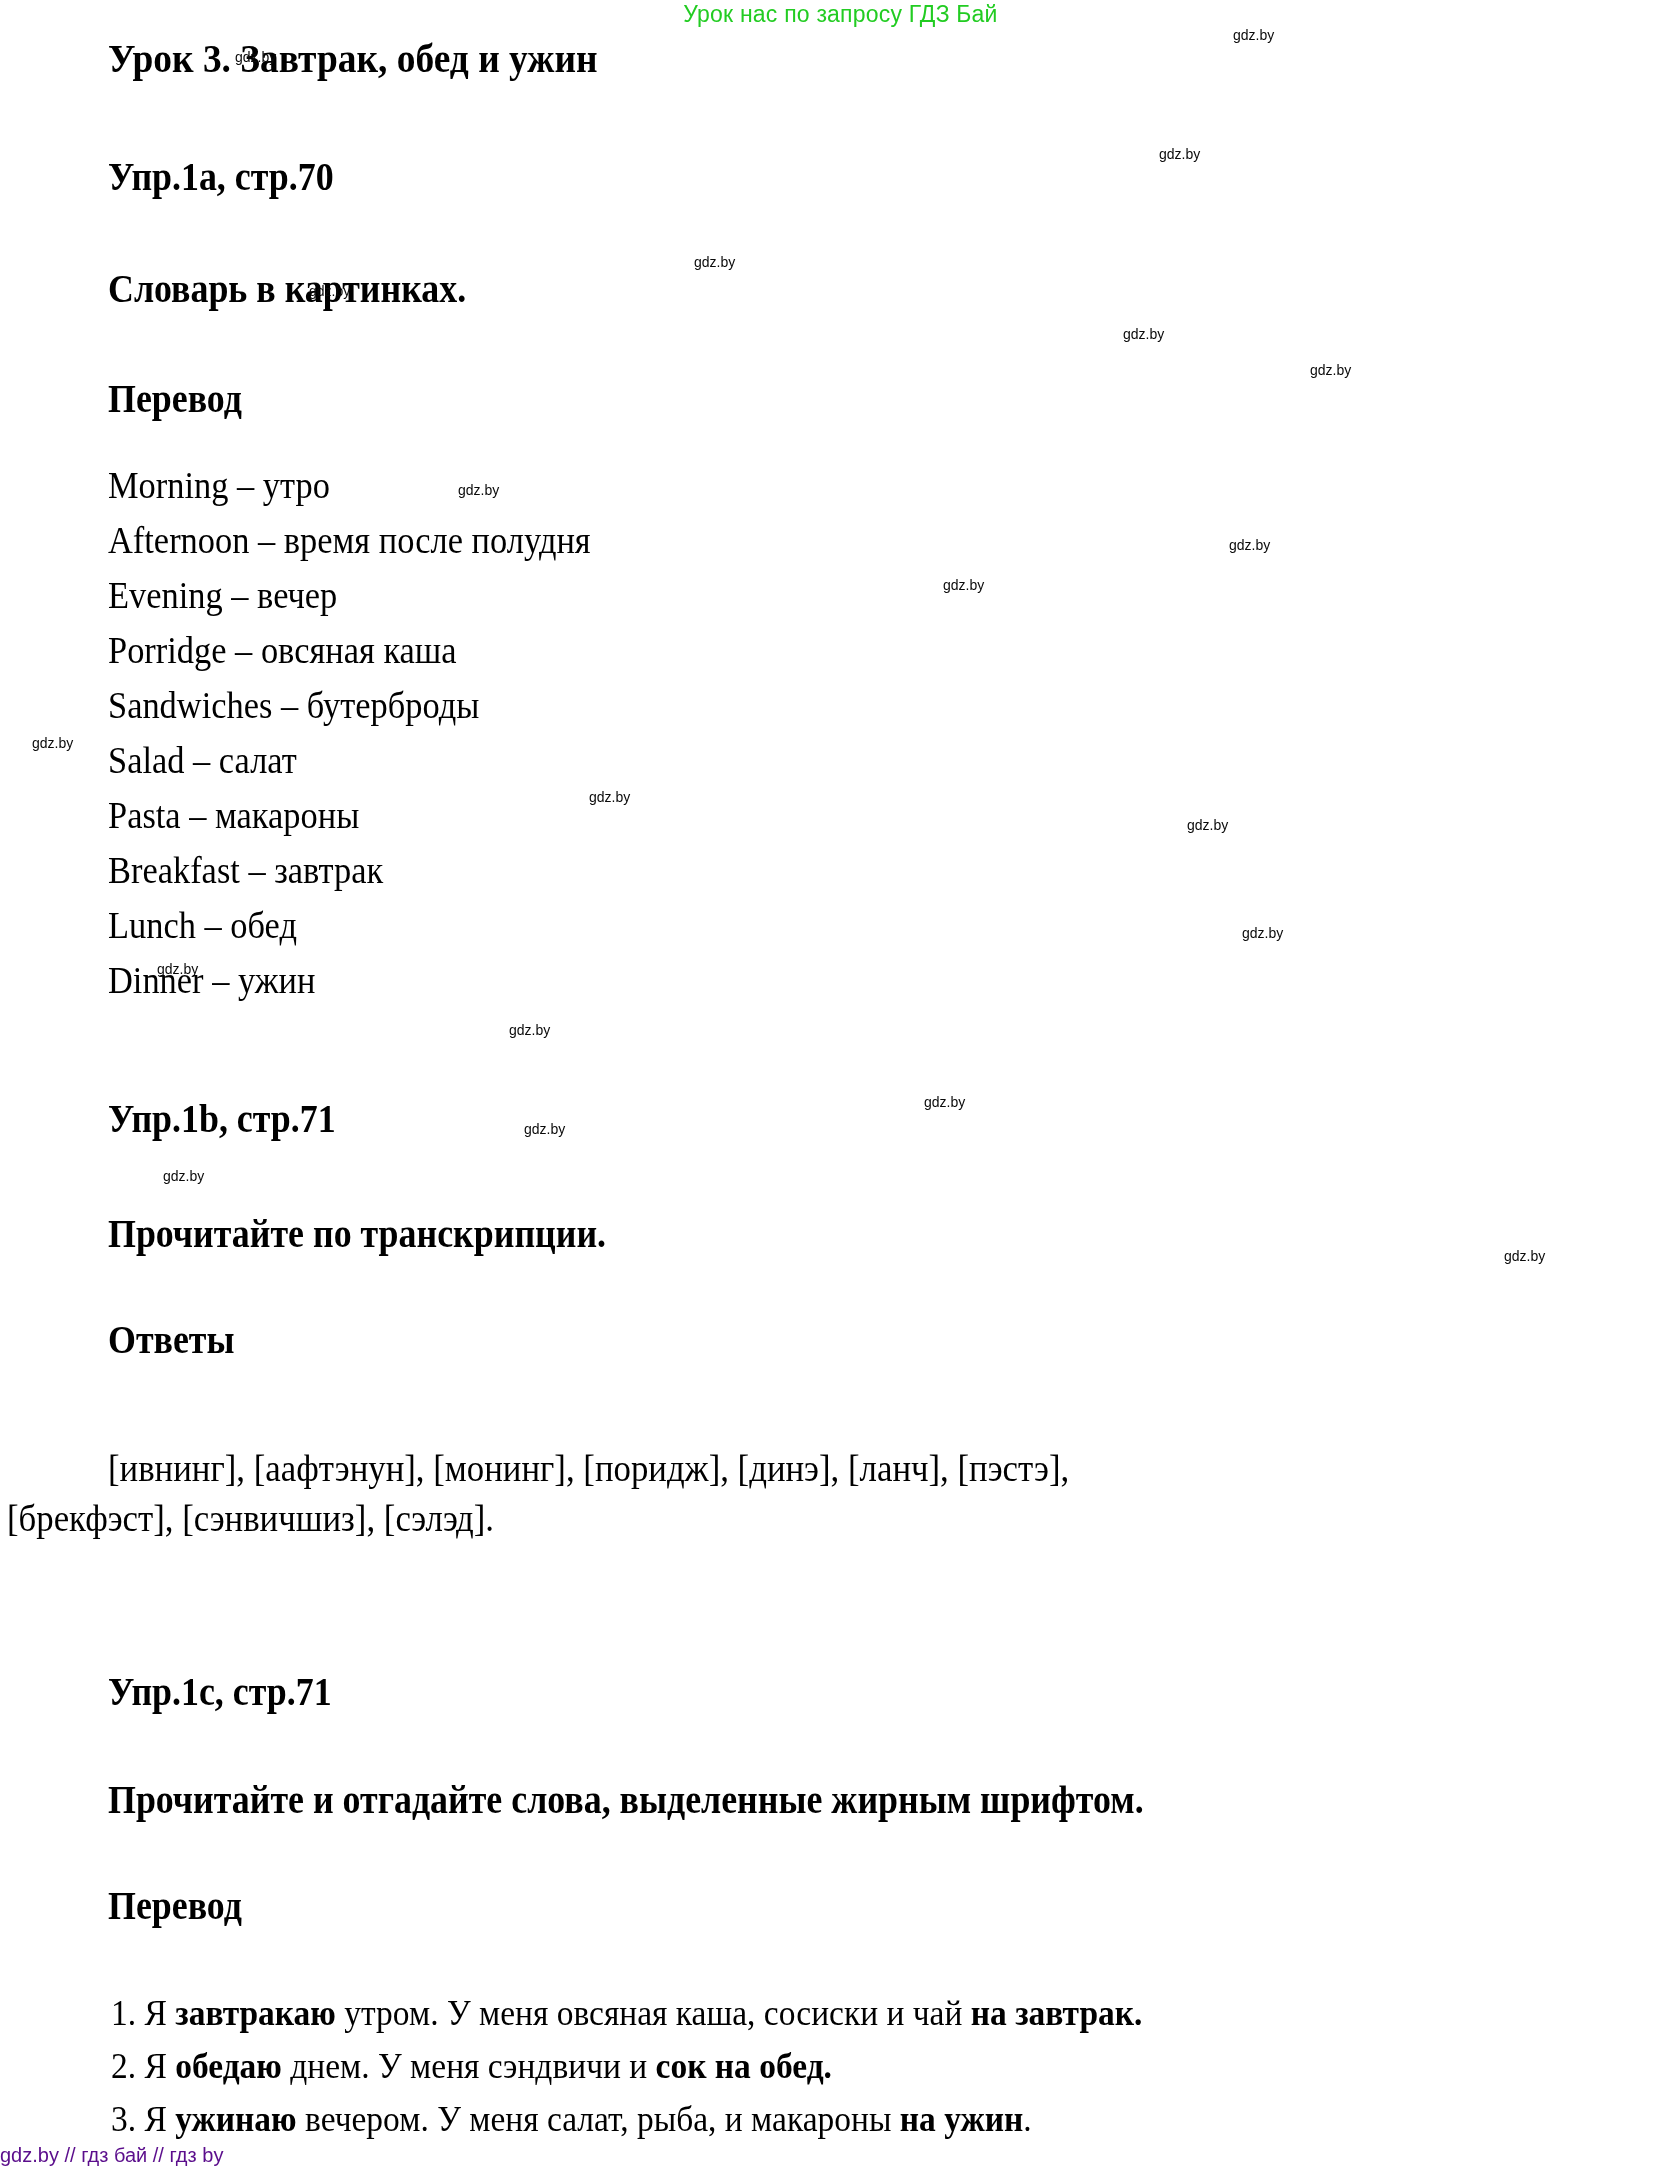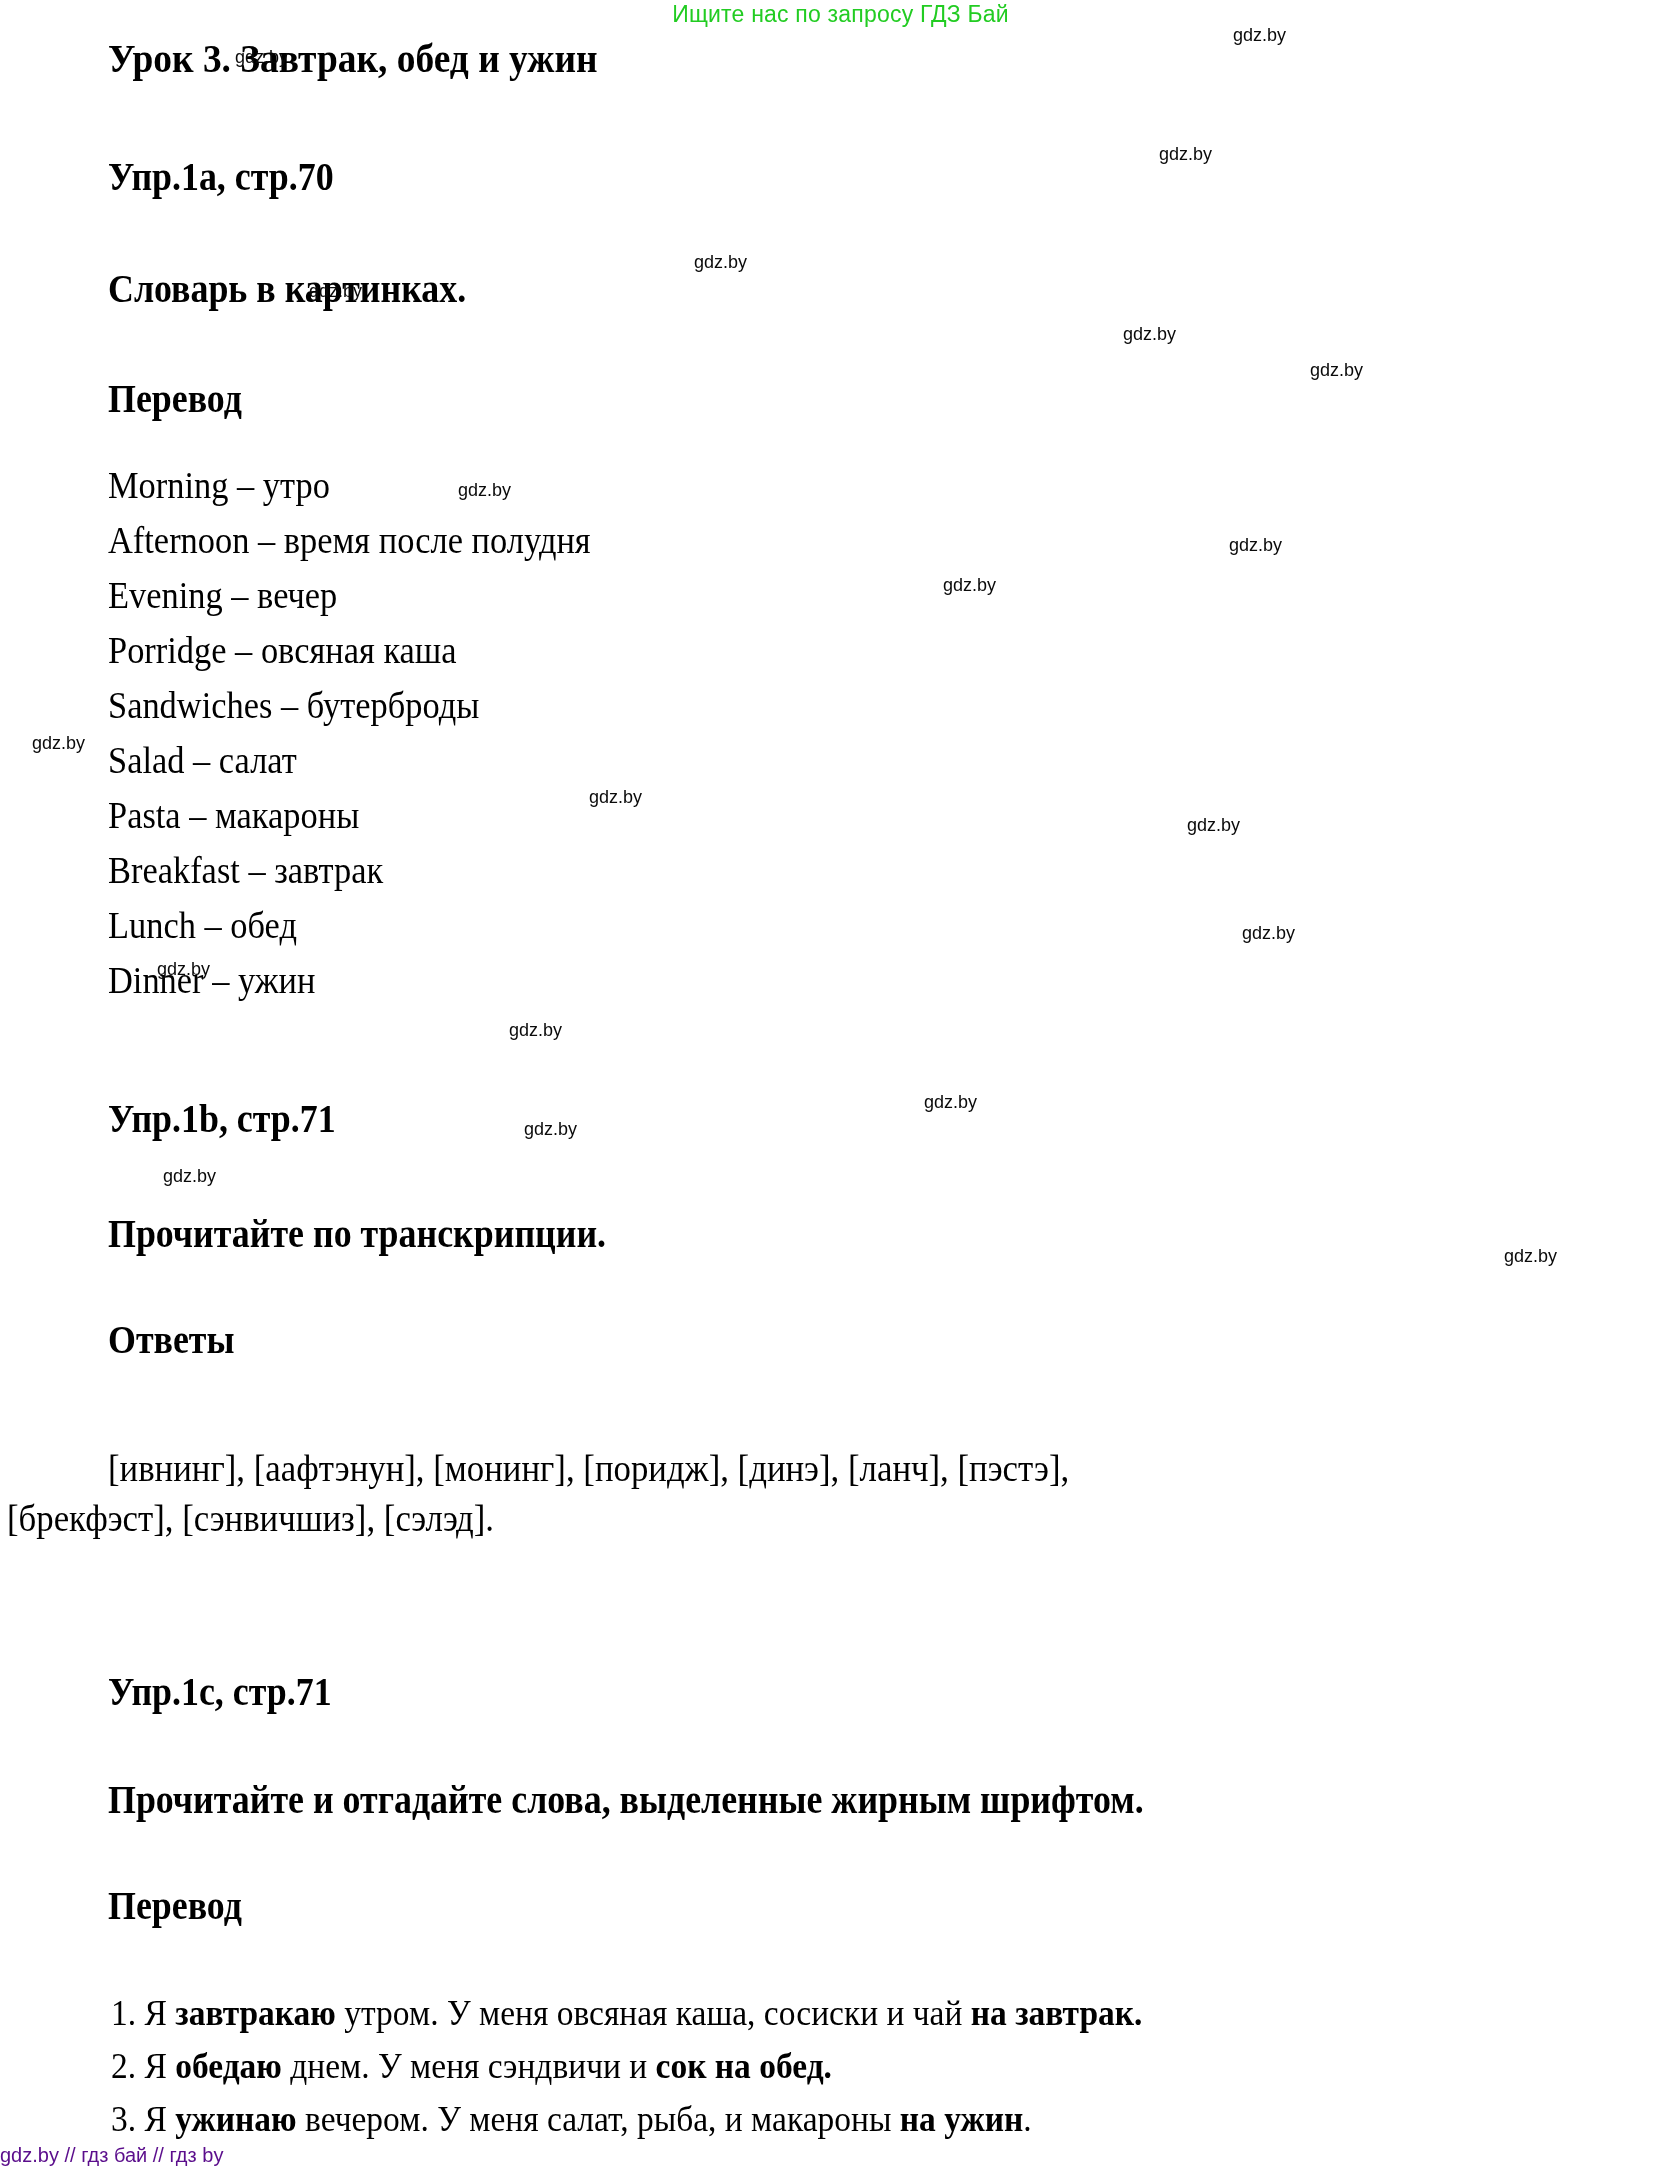--- a/index.html
+++ b/index.html
@@ -84,21 +84,21 @@
     white-space: nowrap;
     transform: scaleX(0.93);
     transform-origin: left center;
   }
   .sentence b { font-weight: bold; }
 
   
   .wm {
     position: absolute;
     font-family: "Liberation Sans", "DejaVu Sans", sans-serif;
-    font-size: 18px;
+    font-size: 14px;
     line-height: 21px;
     color: #0a0a0a;
     white-space: nowrap;
     pointer-events: none;
   }
 
   
   #footer-link {
     position: absolute;
     left: 0;
@@ -106,21 +106,21 @@
     text-align: left;
     font-family: "Liberation Sans", "DejaVu Sans", sans-serif;
     font-size: 20px;
     line-height: 25.4px;
     white-space: nowrap;
   }
 </style>
 </head>
 <body style="background: rgb(255, 255, 255);">
 
-<div id="promo-banner" style="color: rgb(34, 204, 34);">Ищите нас по запросу ГДЗ Бай</div>
+<div id="promo-banner" style="color: rgb(34, 204, 34);">Урок нас по запросу ГДЗ Бай</div>
 
 <div id="doc">
 
   <div class="blk h-bold-wide" style="left:108px; top:8.5px;">Урок 3. Завтрак, обед и ужин</div>
 
   <div class="blk h-bold" style="left:108px; top:127px;">Упр.1a, стр.70</div>
 
   <div class="blk h-bold" style="left:108px; top:239px;">Словарь в картинках.</div>
 
   <div class="blk h-bold" style="left:108px; top:349px;">Перевод</div>

